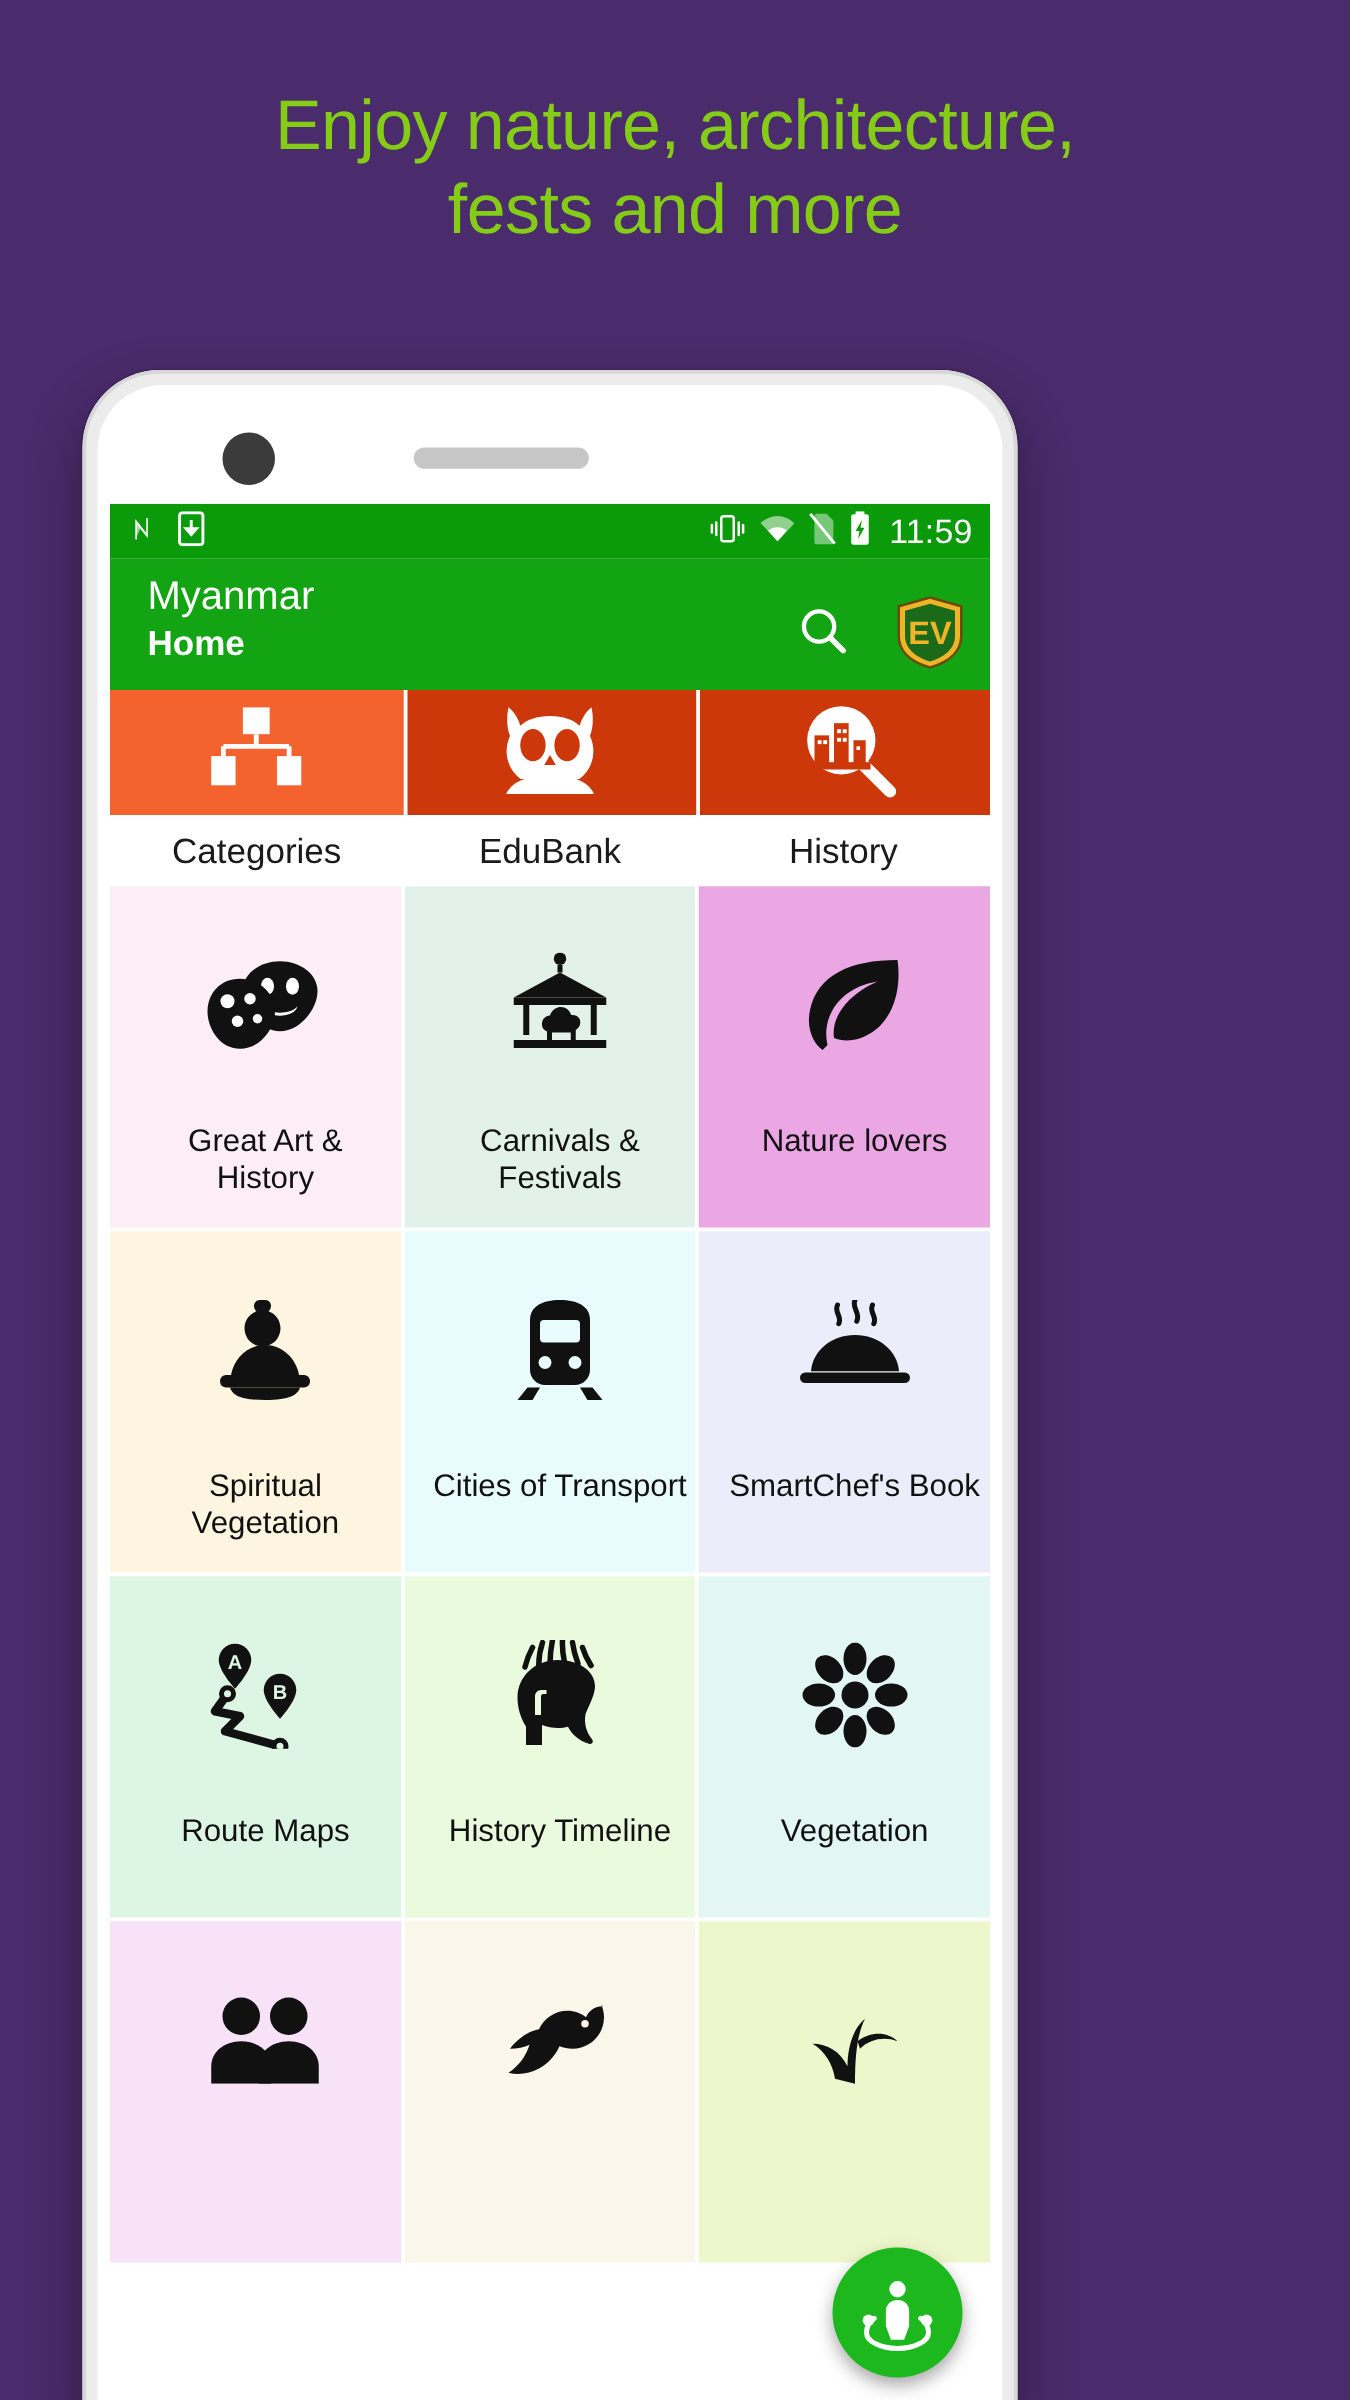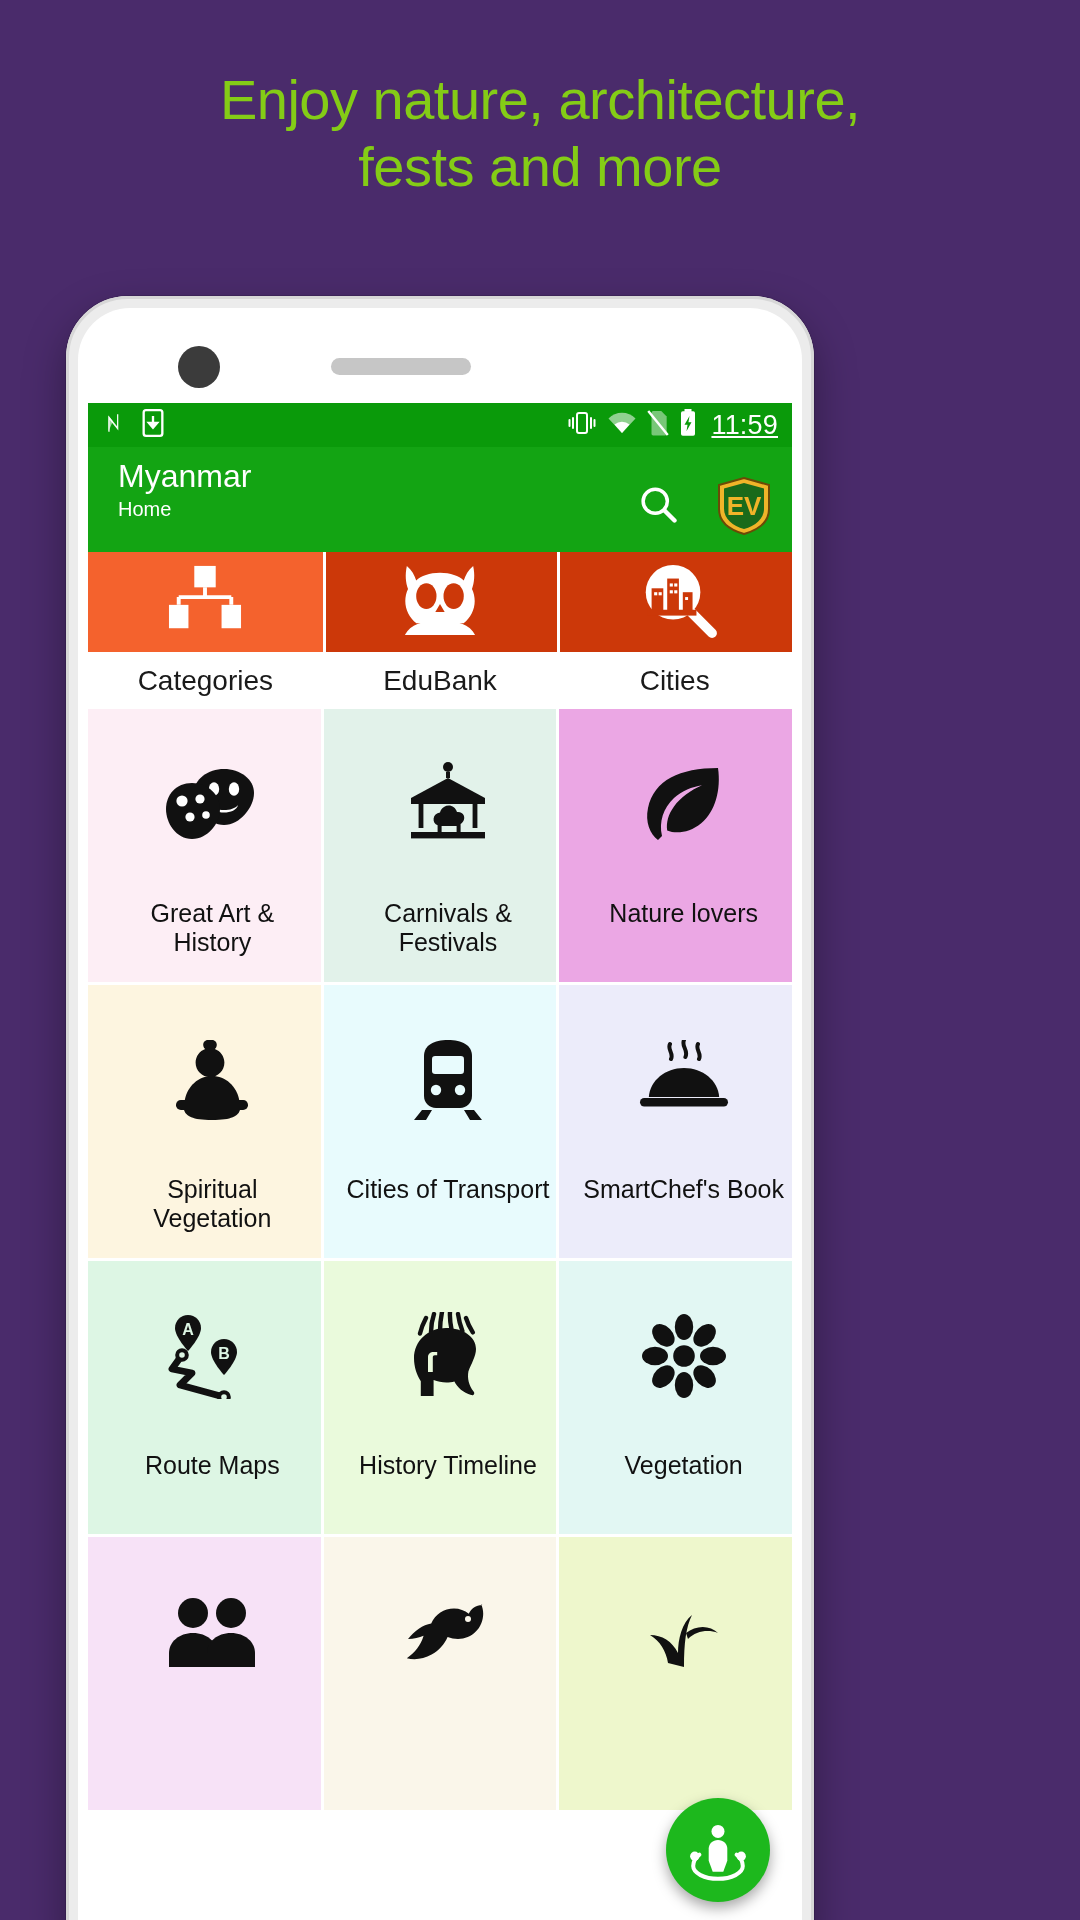--- a/index.html
+++ b/index.html
@@ -72,39 +72,38 @@
   }
 
   
   .statusbar {
     height:44px;
     background:#0a9a0a;
     display:flex;
     align-items:center;
     padding:0 14px 0 16px;
     color:#ffffff;
-    text-decoration:underline;
   }
   .sb-left { display:flex; align-items:center; gap:12px; }
   .sb-right { margin-left:auto; display:flex; align-items:center; gap:10px; }
   .sb-time { font-size:27px; font-weight:400; letter-spacing:.2px; margin-left:4px;}
   .ico { display:block; }
 
   
   .appbar {
     height:105px;
     background:#13a413;
     position:relative;
     padding:8px 18px 0 30px;
     display:flex;
     align-items:flex-start;
   }
   .titles { display:flex; flex-direction:column; padding-top:4px; }
   .app-title { color:#ffffff; font-size:32px; line-height:1.08; font-weight:400; }
-  .app-sub   { color:#ffffff; font-size:20px; line-height:1.5; font-weight:400; }
+  .app-sub   { color:#ffffff; font-size:28px; line-height:1.5; font-weight:700; }
   .appbar-actions {
     margin-left:auto;
     display:flex; align-items:center; gap:36px;
     padding-top:22px; padding-right:2px;
   }
   .logo-badge {
     width:56px; height:58px;
     position:relative;
   }
 
@@ -289,21 +288,21 @@
                 <rect x="26.2" y="18.5" width="1.5" height="1.5"></rect>
               </g>
             </svg>
           </span>
         </div>
       </div>
 
       <div class="tablabels">
         <span class="tablabel">Categories</span>
         <span class="tablabel">EduBank</span>
-        <span class="tablabel">Cities</span>
+        <span class="tablabel">History</span>
       </div>
 
       <div class="grid">
 
         <div class="cell" style="background:#fdeef5">
           <span class="glyph">
             <svg width="96" height="82" viewBox="0 0 48 41">
               <path d="M30 3c8 0 15 5 15 12s-7 16-15 16-15-9-15-16S22 3 30 3z" fill="#111"></path>
               <ellipse cx="25" cy="13" rx="2.6" ry="3.4" fill="#fff"></ellipse>
               <ellipse cx="35" cy="13" rx="2.6" ry="3.4" fill="#fff"></ellipse>

